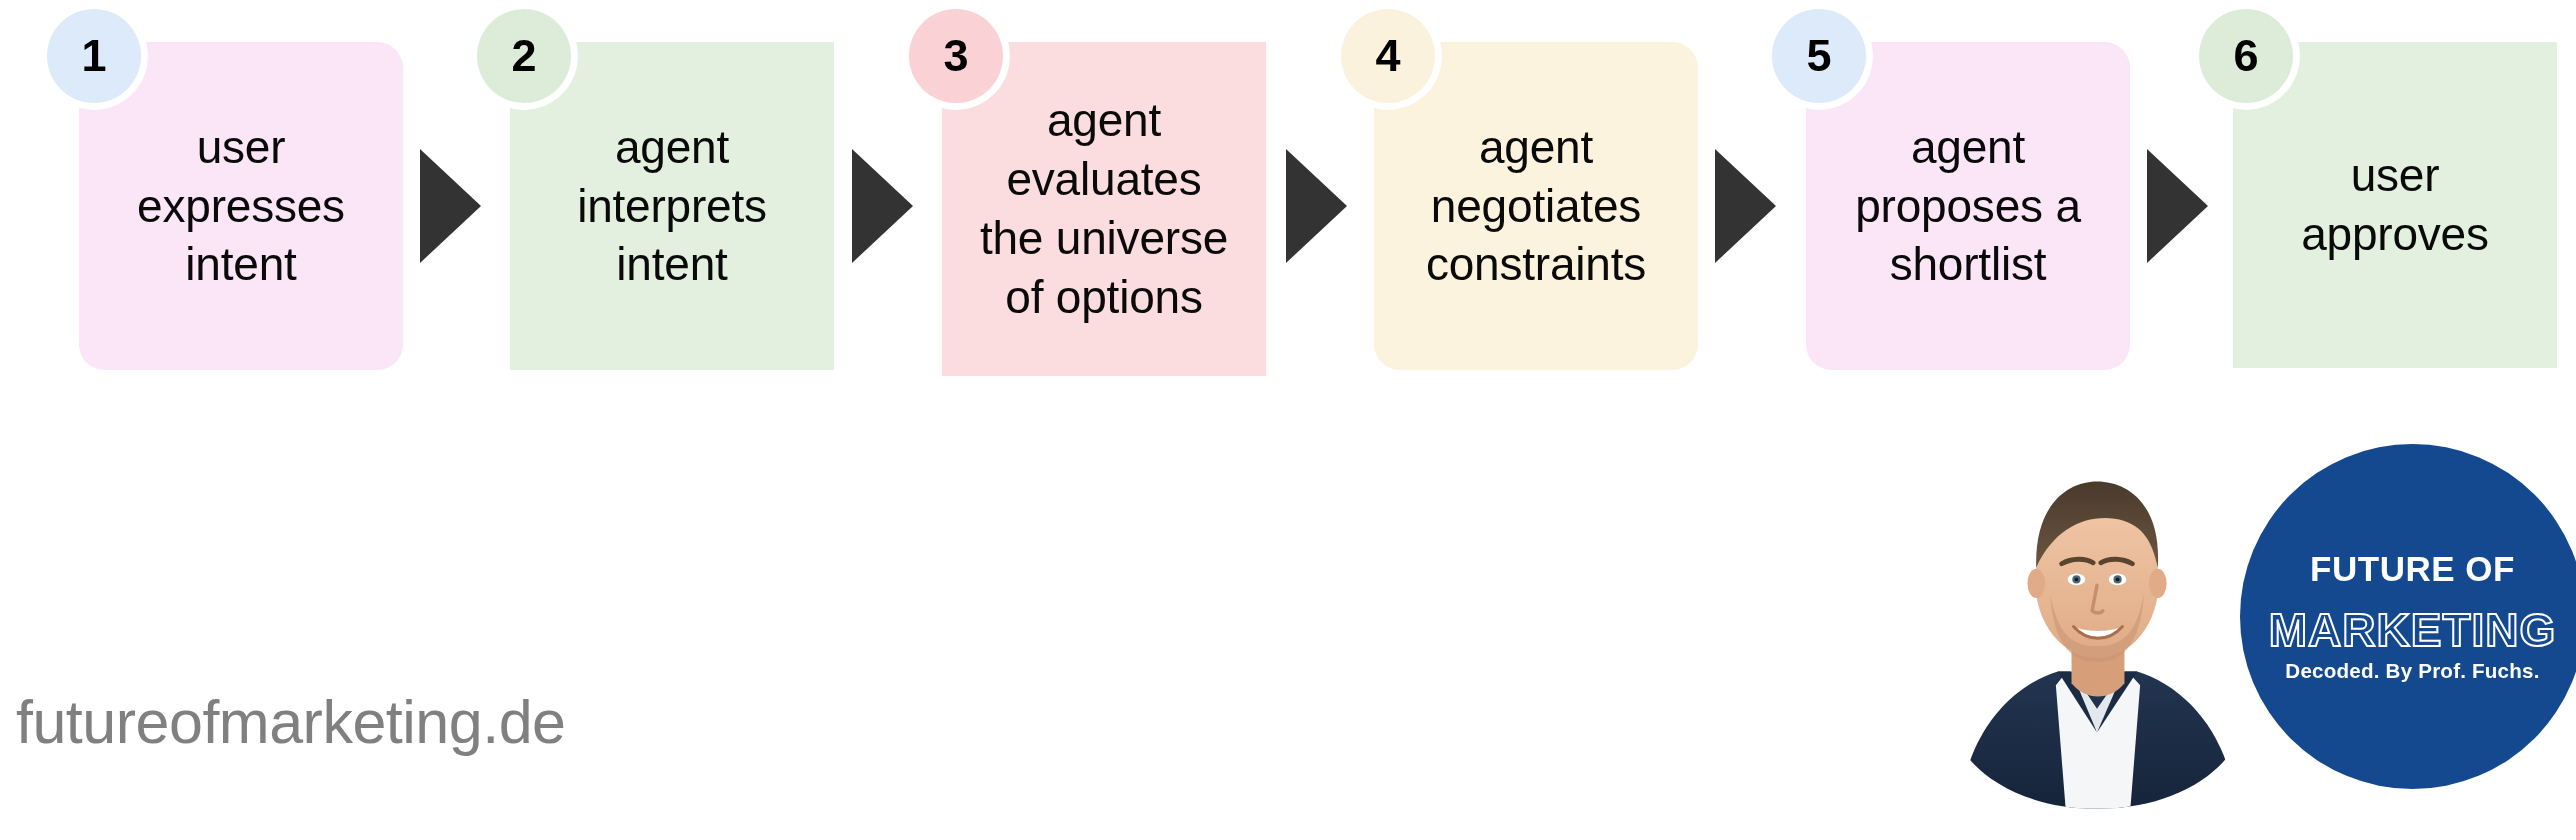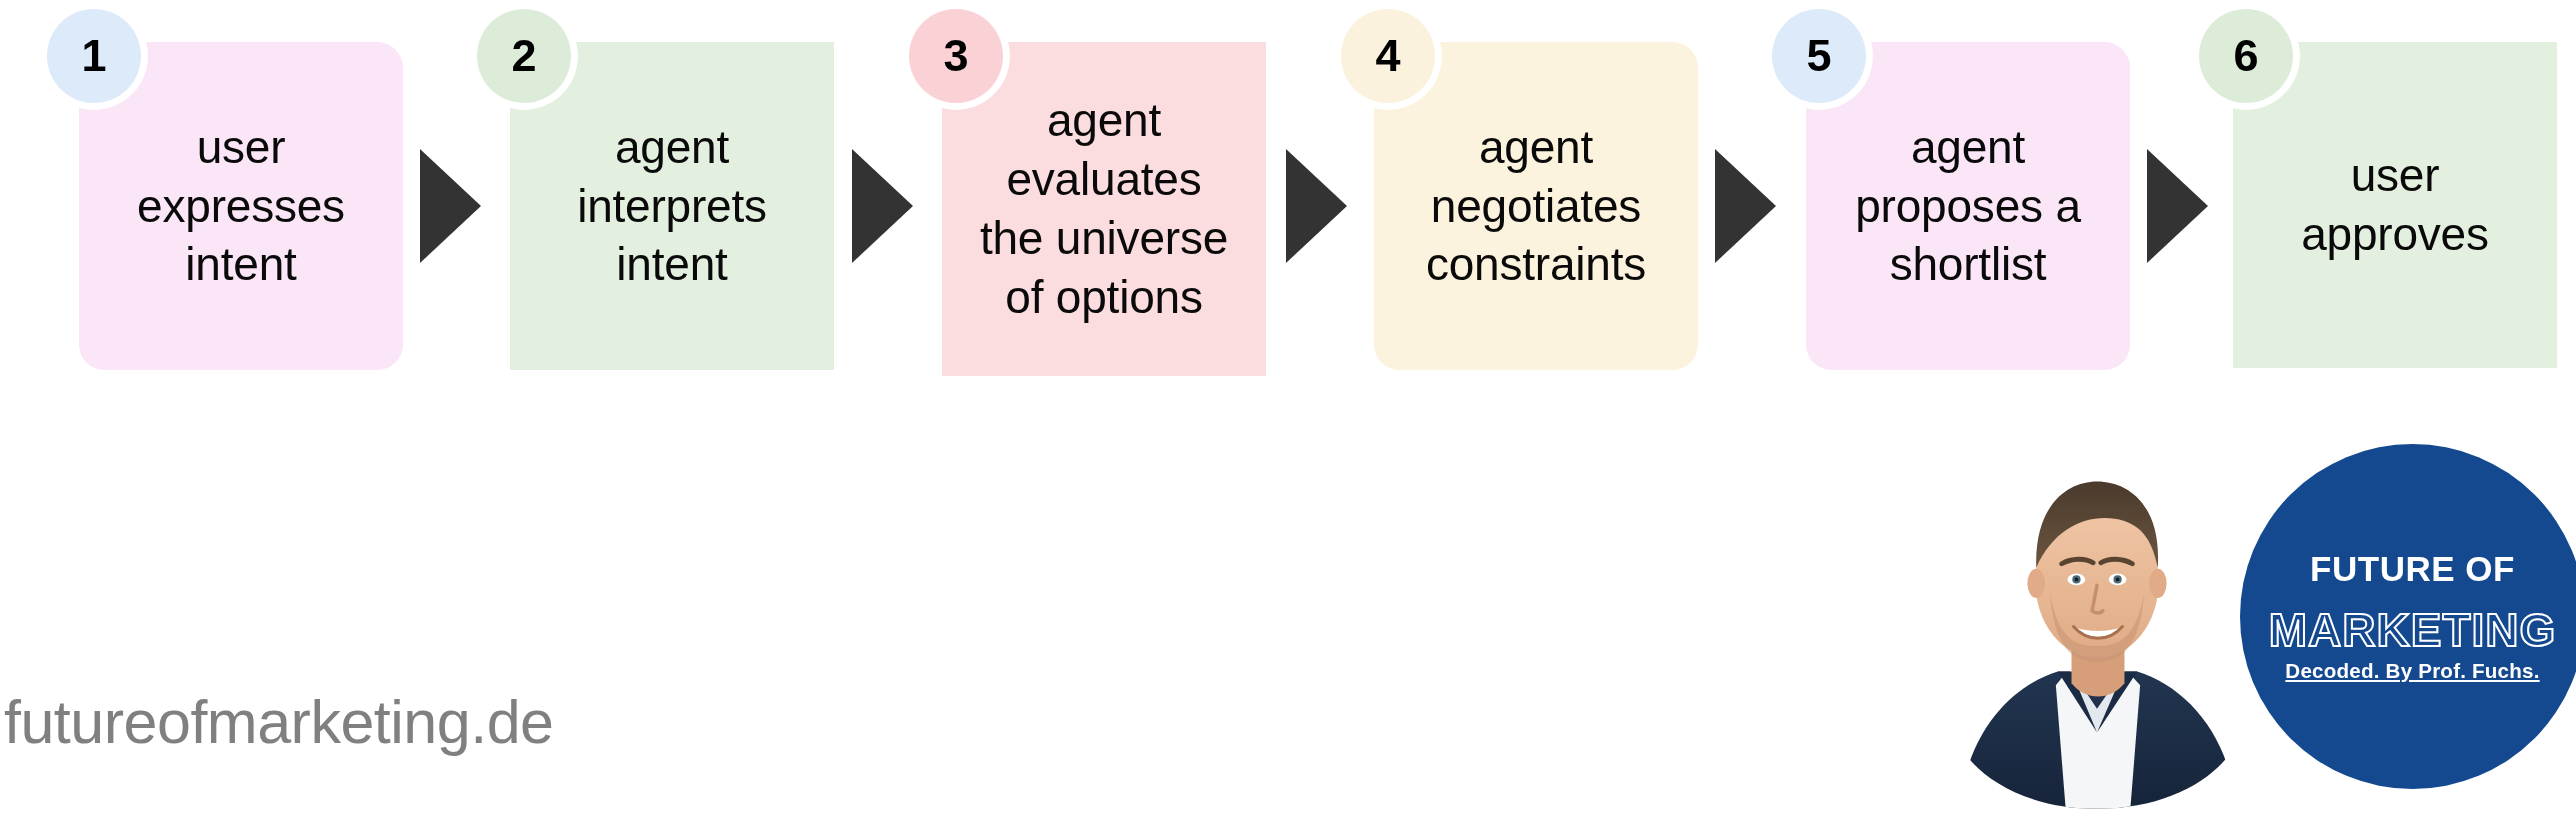--- a/index.html
+++ b/index.html
@@ -52,21 +52,21 @@
     width:0; height:0;
     border-style:solid;
     border-width:57px 0 57px 61px;
     border-color:transparent transparent transparent #333333;
     z-index:4;
   }
 
   
   #site-url {
     position:absolute;
-    left:4px; top:687px;
+    left:16px; top:687px;
     font-size:61px;
     color:#808080;
     letter-spacing:-0.5px;
   }
 
   
   #portrait {
     position:absolute;
     left:1948px; top:444px;
     width:299px; height:365px;
@@ -104,21 +104,20 @@
     letter-spacing:1px;
     line-height:1.05;
     margin-bottom:6.9px;
   }
   #brand-logo .l3 {
     color:#ffffff;
     font-weight:700;
     font-size:20.6px;
     letter-spacing:0.2px;
     line-height:1;
-    text-decoration:underline;
   }
 </style>
 </head>
 <body>
 
 <div id="stage">
 
   <div id="flow">
       <div class="step">
         <div class="step-box rounded" style="left: 79px; top: 42px; width: 324px; height: 328px; background: rgb(250, 230, 247);">

